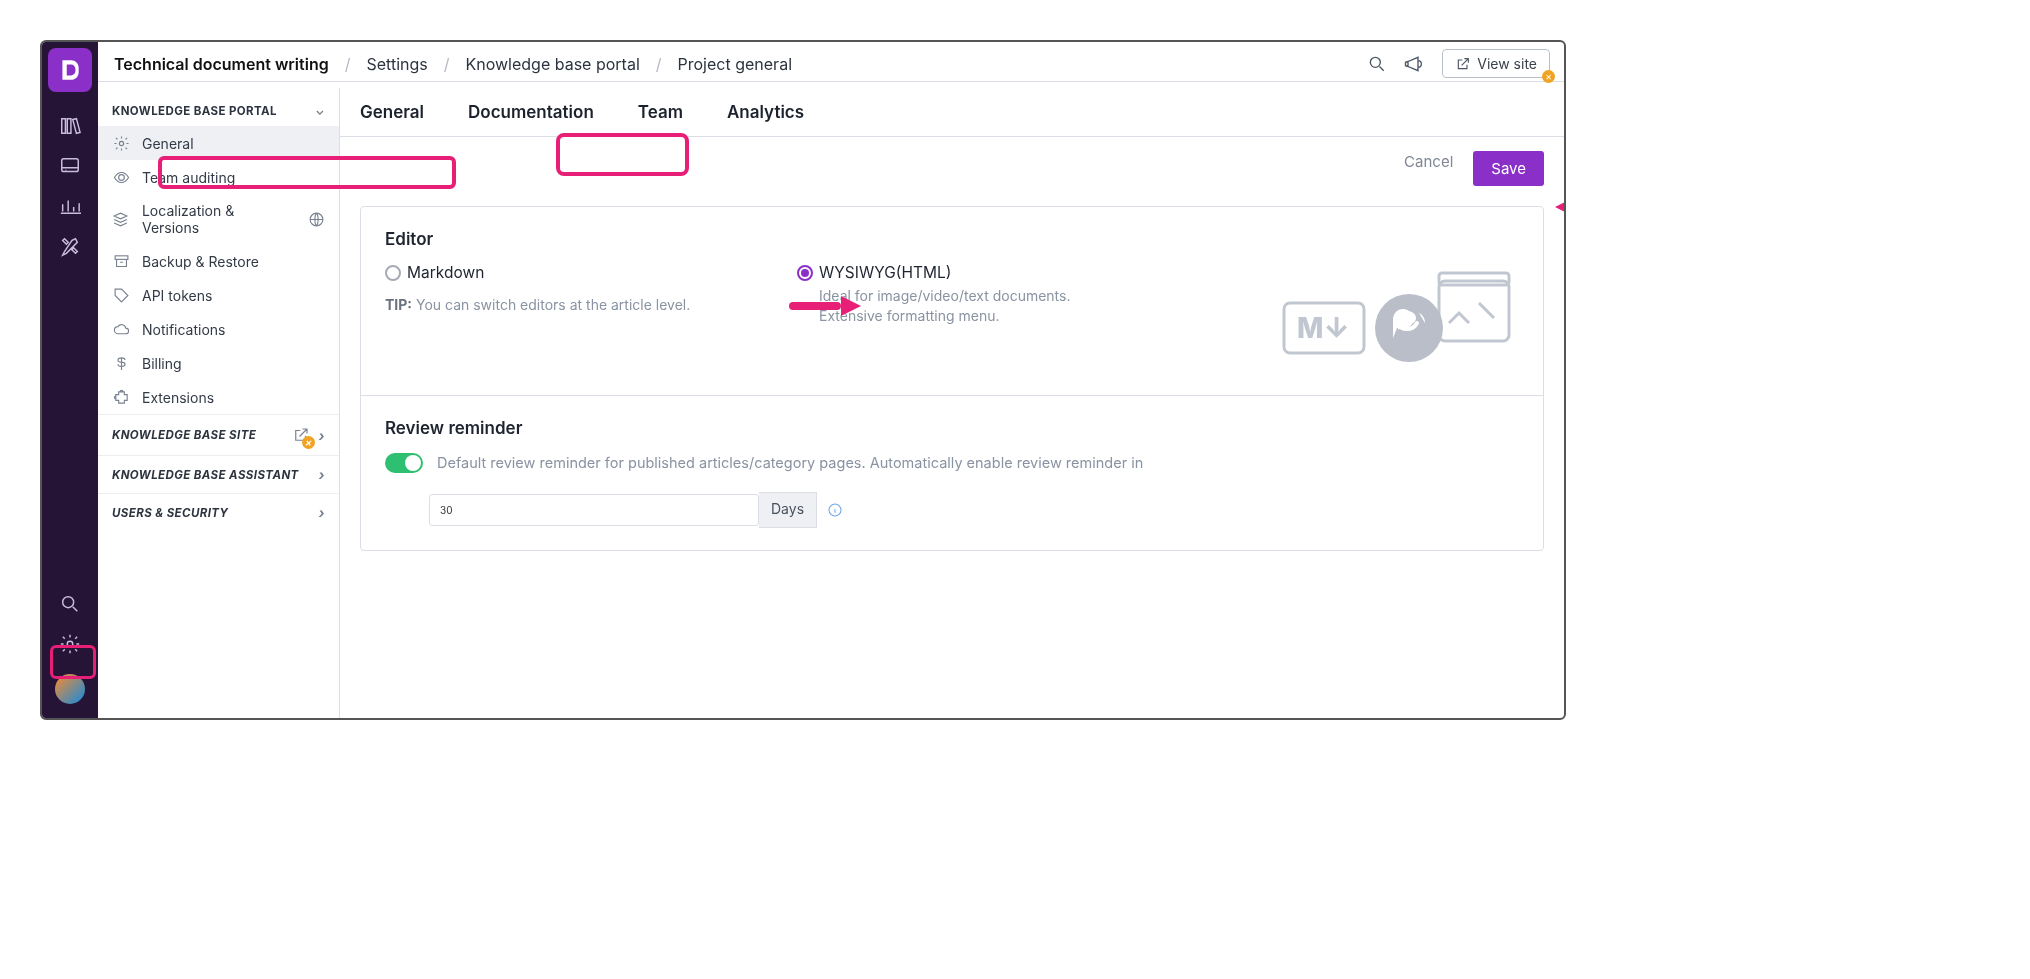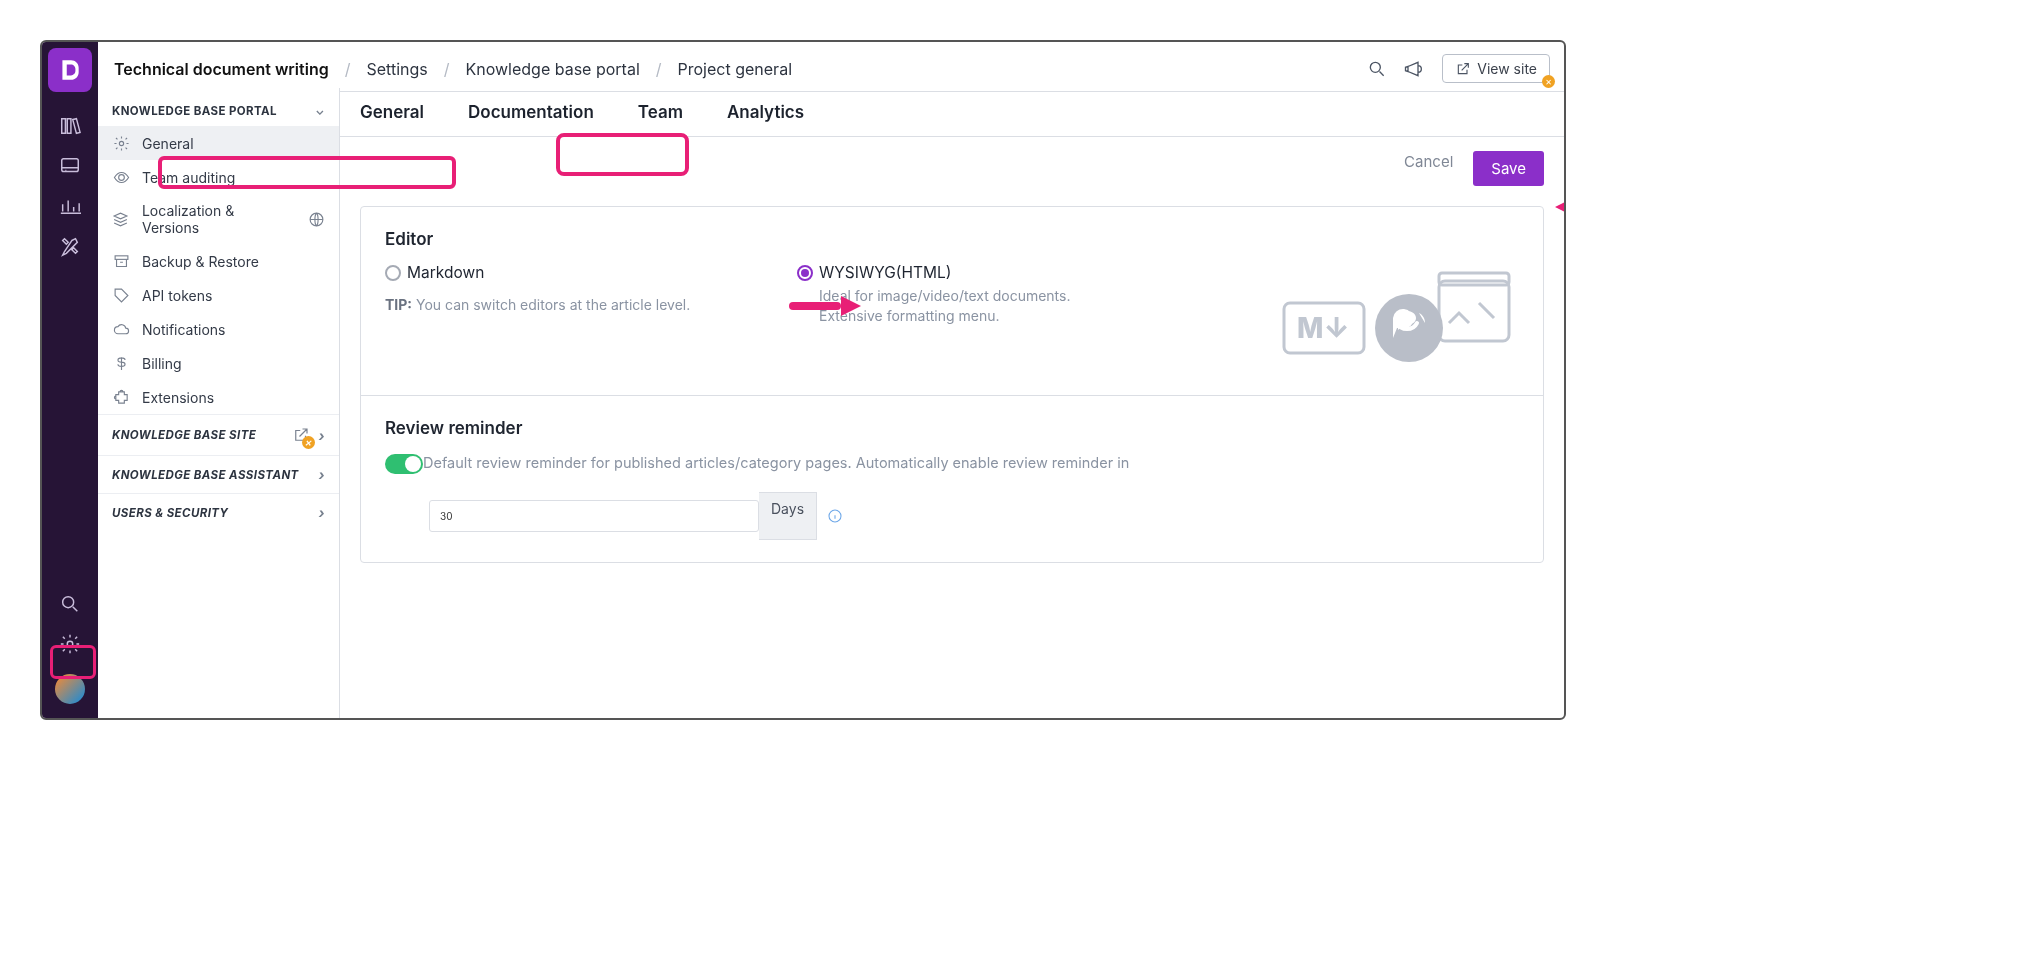--- a/index.html
+++ b/index.html
@@ -21,21 +21,21 @@
   
   .rail{position:absolute;left:0;top:0;bottom:0;width:56px;background:#261436;display:flex;flex-direction:column;align-items:center;padding-top:6px;}
   .rail .logo{width:44px;height:44px;border-radius:8px;background:var(--purple);display:flex;align-items:center;justify-content:center;margin-bottom:14px;}
   .rail .logo svg{width:26px;height:26px;fill:#fff;}
   .rail .ricon{width:40px;height:40px;display:flex;align-items:center;justify-content:center;color:#c9bddb;cursor:pointer;border-radius:8px;}
   .rail .ricon svg{width:22px;height:22px;stroke:#c9bddb;fill:none;stroke-width:1.6;}
   .rail-spacer{flex:1;}
   .rail .avatar{width:30px;height:30px;border-radius:50%;background:linear-gradient(135deg,#ff8a2b,#0f8be0);margin:10px 0 14px 0;}
   .rail .ghost{position:absolute;bottom:39px;left:8px;width:46px;height:34px;border:3px solid var(--pink);border-radius:6px;pointer-events:none;}
   
-  .topbar{position:absolute;left:56px;right:0;top:0;height:50px;border-bottom:1px solid var(--border);display:flex;align-items:center;padding:4px 14px 0 12px;font-size:16px;color:#2d3440;}
+  .topbar{position:absolute;left:56px;right:0;top:0;height:40px;border-bottom:1px solid var(--border);display:flex;align-items:center;padding:4px 14px 0 12px;font-size:16px;color:#2d3440;}
   .crumb{padding:0 4px;}
   .crumb.strong{font-weight:600;color:#111;}
   .sep{color:#b4bac4;padding:0 12px;}
   .topbar .spacer{flex:1;}
   .tbicon{width:22px;height:22px;display:inline-flex;align-items:center;justify-content:center;margin-left:14px;color:#4c5564;cursor:pointer;}
   .tbicon svg{width:20px;height:20px;stroke:#4c5564;fill:none;stroke-width:1.6;}
   .viewsite{display:inline-flex;align-items:center;gap:6px;border:1px solid #b9bfc9;padding:5px 12px;border-radius:4px;margin-left:18px;font-size:14px;color:#3c424d;cursor:pointer;position:relative;}
   .viewsite svg{width:16px;height:16px;stroke:#4c5564;fill:none;stroke-width:1.7;}
   .badge-x{position:absolute;right:-6px;bottom:-6px;width:13px;height:13px;border-radius:50%;background:#f0a223;display:flex;align-items:center;justify-content:center;}
   .badge-x:after{content:"✕";font-size:8px;color:#fff;}
@@ -70,27 +70,27 @@
   .radio-col{flex:0 0 370px;}
   .choice{display:flex;gap:6px;}
   .radio{width:16px;height:16px;border:2px solid #a5aab4;border-radius:50%;margin-top:2px;flex:0 0 16px;cursor:pointer;}
   .radio.selected{border-color:var(--purple);}
   .radio.selected:after{content:"";display:block;width:8px;height:8px;border-radius:50%;background:var(--purple);margin:2px;}
   .choice .title{font-size:15.5px;color:#1e2430;}
   .choice .desc{font-size:14px;color:#8a93a2;margin-top:4px;line-height:1.45;}
   .tip{font-size:14px;color:#8a93a2;margin-top:14px;}
   .tip b{color:#6a7280;}
   .illus{margin-left:auto;width:240px;height:110px;position:relative;color:#c7ccd5;}
-  .toggle-row{display:flex;align-items:flex-end;}
+  .toggle-row{display:flex;gap:14px;align-items:center;}
   .toggle{width:38px;height:20px;border-radius:20px;background:var(--green);position:relative;flex:0 0 38px;cursor:pointer;}
   .toggle:after{content:"";position:absolute;width:16px;height:16px;border-radius:50%;background:#fff;top:2px;right:2px;}
   .toggle-text{font-size:14.5px;color:#8a93a2;line-height:1.5;}
   .days-row{display:flex;margin:18px 0 0 44px;align-items:center;gap:10px;}
   .days-row input{width:330px;height:32px;border:1px solid var(--border);border-radius:3px;padding:0 10px;font-size:10px;color:#333;}
-  .days-row .unit{height:48px;line-height:32px;padding:0 12px;background:#eef0f3;border:1px solid var(--border);border-left:none;font-size:14px;color:#4a515e;margin-left:-10px;}
+  .days-row .unit{height:36px;line-height:32px;padding:0 12px;background:#eef0f3;border:1px solid var(--border);border-left:none;font-size:14px;color:#4a515e;margin-left:-10px;}
   .info{color:#6da7e8;cursor:pointer;display:inline-flex;}
   .info svg{width:16px;height:16px;stroke:#6da7e8;fill:none;stroke-width:1.6;}
   
   .arrow{position:absolute;pointer-events:none;display:flex;align-items:center;}
   .arrow .head{width:0;height:0;border-top:10px solid transparent;border-bottom:10px solid transparent;border-right:20px solid var(--pink);}
   .arrow .tail{height:8px;background:var(--pink);border-radius:4px;}
   .arrow.right .head{border-right:none;border-left:20px solid var(--pink);}
   .arrow1{left:1513px;top:155px;width:45px;}
   .arrow2{left:747px;top:254px;width:72px;}
   .arrow2 .tail{width:55px;}

